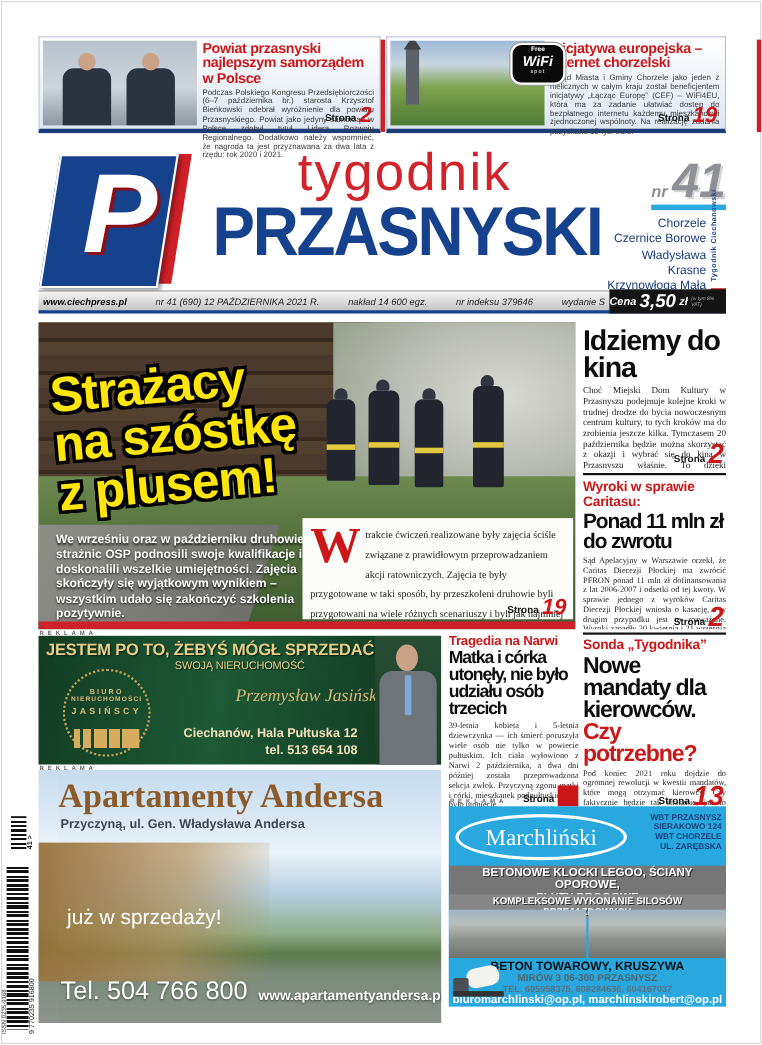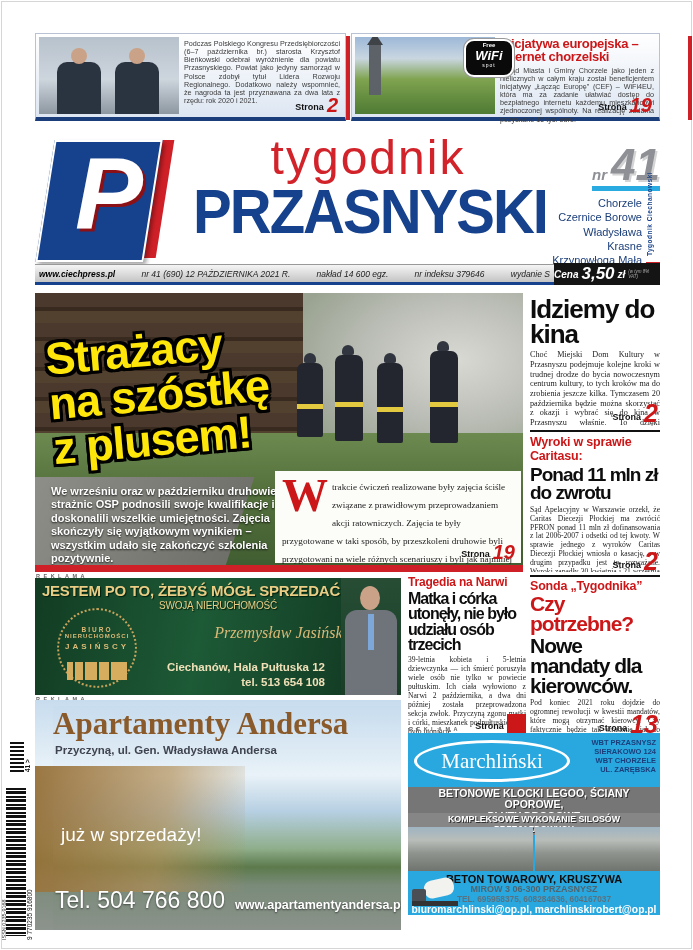--- a/index.html
+++ b/index.html
@@ -185,20 +185,21 @@
 
 <div class="page">
   <div class="frame"></div>
 
   <div class="teaser left">
     <div class="teaser-photo award-photo">
       <div class="suit" style="left:18px;"></div>
       <div class="suit" style="left:76px;"></div>
     </div>
     <div class="teaser-text">
+      <div class="teaser-title">Powiat przasnyski najlepszym samorządem w Polsce</div>
       <div class="teaser-body">Podczas Polskiego Kongresu Przedsiębiorczości (6–7 października br.) starosta Krzysztof Bieńkowski odebrał wyróżnienie dla powiatu Przasnyskiego. Powiat jako jedyny samorząd w Polsce zdobył tytuł Lidera Rozwoju Regionalnego. Dodatkowo należy wspomnieć, że nagroda ta jest przyznawana za dwa lata z rzędu: rok 2020 i 2021.</div>
       <div class="page-badge">
         <span class="lbl">Strona</span>
         <span class="num">2</span>
       </div>
     </div>
   </div>
   <div class="red-vbar" style="left:346px;top:36px;height:84px;"></div>
 
   <div class="teaser right">
@@ -303,22 +304,22 @@
     <div class="serif-body" style="font-size:7.6px;">Sąd Apelacyjny w Warszawie orzekł, że Caritas Diecezji Płockiej ma zwrócić PFRON ponad 11 mln zł dofinansowania z lat 2006-2007 i odsetki od tej kwoty. W sprawie jednego z wyroków Caritas Diecezji Płockiej wniosła o kasację, a w drugim przypadku jest to rozważane. Wyroki zapadły 30 kwietnia i 21 września br. Dotyczą realizowanych przez Caritas Diecezji Płockiej w latach 2006-2007 dofinansowanych projektów, których prawidłowość wykonywania została przez PFRON zakwestionowana.</div>
     <div class="page-badge big" style="bottom:0;">
       <span class="lbl">Strona</span>
       <span class="num">2</span>
     </div>
   </div>
   <div class="divider" style="top:575px;"></div>
 
   <div class="rcol-block" style="top:580px;height:155px;">
     <div class="kicker">Sonda „Tygodnika”</div>
+    <div class="h-big" style="font-size:21px;margin-top:2px;">Nowe mandaty dla kierowców.</div>
     <div class="h-big" style="font-size:21px;color:#cc1719;">Czy potrzebne?</div>
-    <div class="h-big" style="font-size:21px;margin-top:2px;">Nowe mandaty dla kierowców.</div>
     <div class="serif-body" style="font-size:7.6px;">Pod koniec 2021 roku dojdzie do ogromnej rewolucji w kwestii mandatów, które mogą otrzymać kierowcy. Czy faktycznie będzie tak strasznie, jak to wszyscy malują? Przede wszystkim maksymalna kwota mandatu, jaką można otrzymać, będzie wynosić aż pięć tysięcy złotych, a maksymalna kwota grzywny wzrośnie do aż trzydziestu tysięcy. Co o tych zmianach myślą nasi czytelnicy?</div>
     <div class="page-badge big" style="bottom:0;">
       <span class="lbl">Strona</span>
       <span class="num">13</span>
     </div>
   </div>
 
   <div class="narew">
     <div class="kicker" style="font-size:12px;">Tragedia na Narwi</div>
     <div class="h-big" style="font-size:16px;margin-top:2px;">Matka i córka utonęły, nie było udziału osób trzecich</div>

